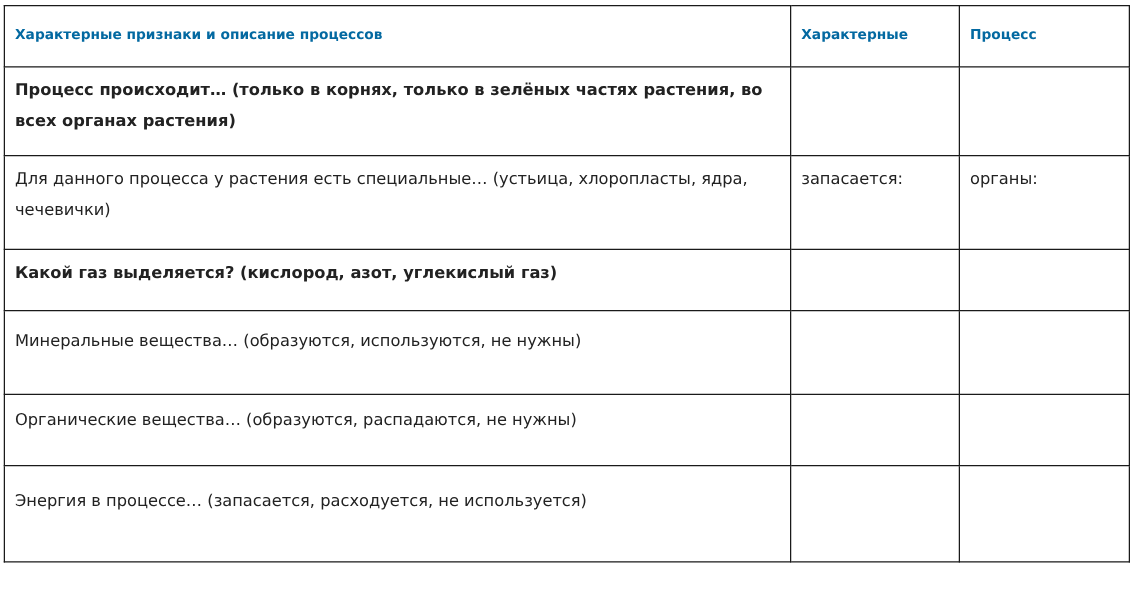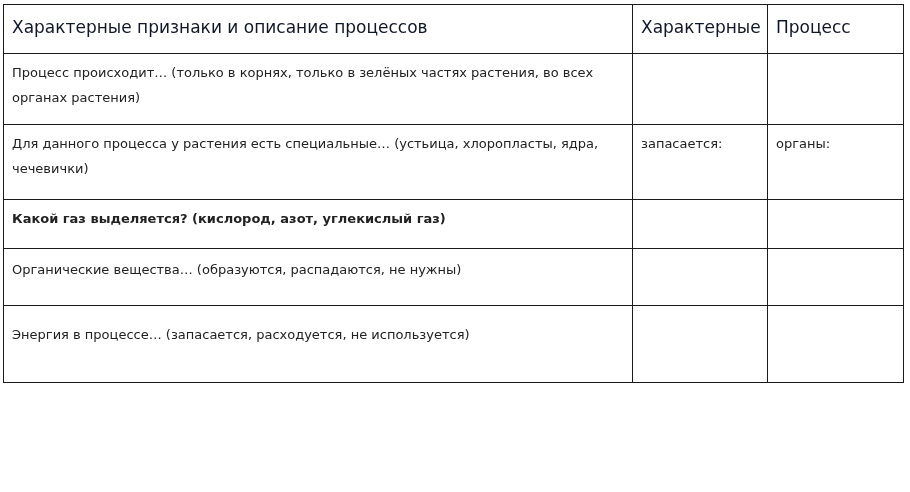--- a/index.html
+++ b/index.html
@@ -2,26 +2,26 @@
 <html><head>
   <meta charset="utf-8">
   <style>
     html, body { margin: 0; padding: 0; background: #ffffff; }
     body { width: 910px; height: 492px; position: relative; overflow: hidden;
            font-family: "DejaVu Sans", "Liberation Sans", sans-serif; color: #222222; }
     table { position: absolute; left: 3px; top: 4px; width: 900px;
             border-collapse: collapse; table-layout: fixed; }
     td, th { border: 1.5px solid #1a1a1a; vertical-align: top; text-align: left;
              padding: 0 8px; font-size: 13px; line-height: 25px; }
-    th { font-size: 17px; font-weight: normal; color: #0f172a; padding-top: 10px; height: 38px; }
+    th { font-size: 11px; font-weight: bold; color: #0369a1; padding-top: 10px; height: 38px; }
     td { padding-top: 6px; }
     col.c1 { width: 629px; }
     col.c2 { width: 135px; }
     col.c3 { width: 136px; }
-    tr.r1 td { height: 64px; }
+    tr.r1 td { height: 64px; font-weight: bold; }
     tr.r2 td { height: 68px; }
     tr.r3 td { height: 42px; }
     tr.r4 td { height: 42px; font-weight: bold; }
     tr.r5 td { height: 54px; padding-top: 12px; }
     tr.r6 td { height: 48px; padding-top: 8px; }
     tr.r7 td { height: 60px; padding-top: 16px; }
   </style>
 </head>
 <body>
 
@@ -47,20 +47,25 @@
     <tr class="r2">
       <td>Для данного процесса у растения есть специальные… (устьица, хлоропласты, ядра, чечевички)</td>
       <td>запасается:</td>
       <td>органы:</td>
     </tr>
     <tr class="r4">
       <td>Какой газ выделяется? (кислород, азот, углекислый газ)</td>
       <td></td>
       <td></td>
     </tr>
+    <tr class="r5">
+      <td>Минеральные вещества… (образуются, используются, не нужны)</td>
+      <td></td>
+      <td></td>
+    </tr>
     <tr class="r6">
       <td>Органические вещества… (образуются, распадаются, не нужны)</td>
       <td></td>
       <td></td>
     </tr>
     <tr class="r7">
       <td>Энергия в процессе… (запасается, расходуется, не используется)</td>
       <td></td>
       <td></td>
     </tr>

